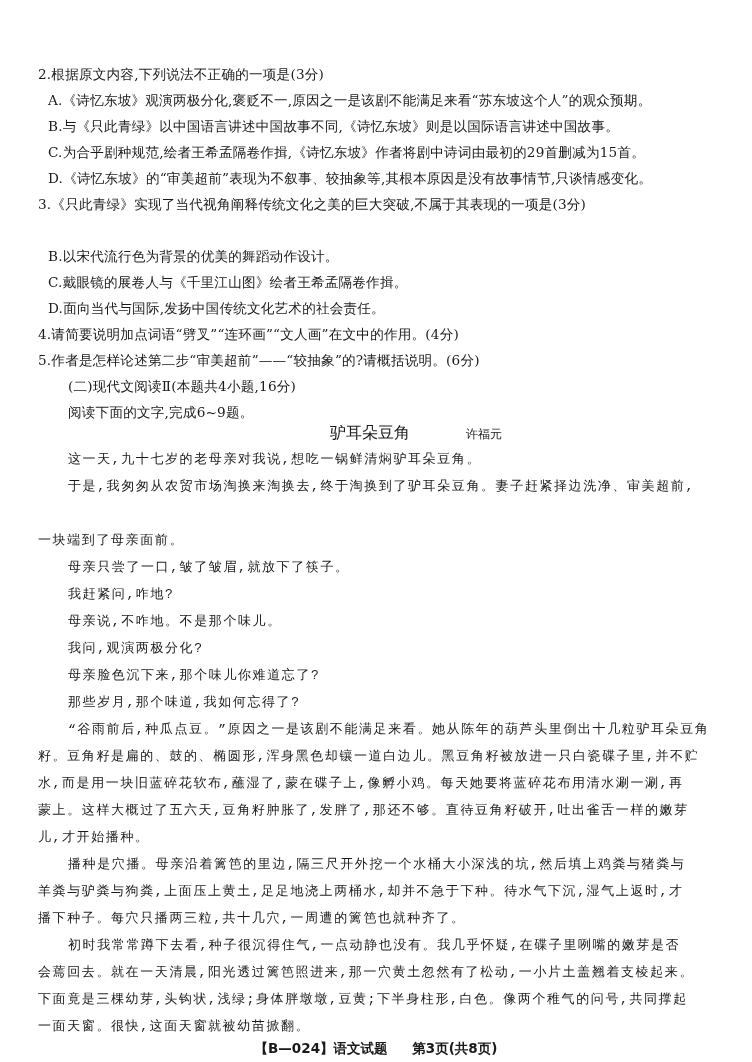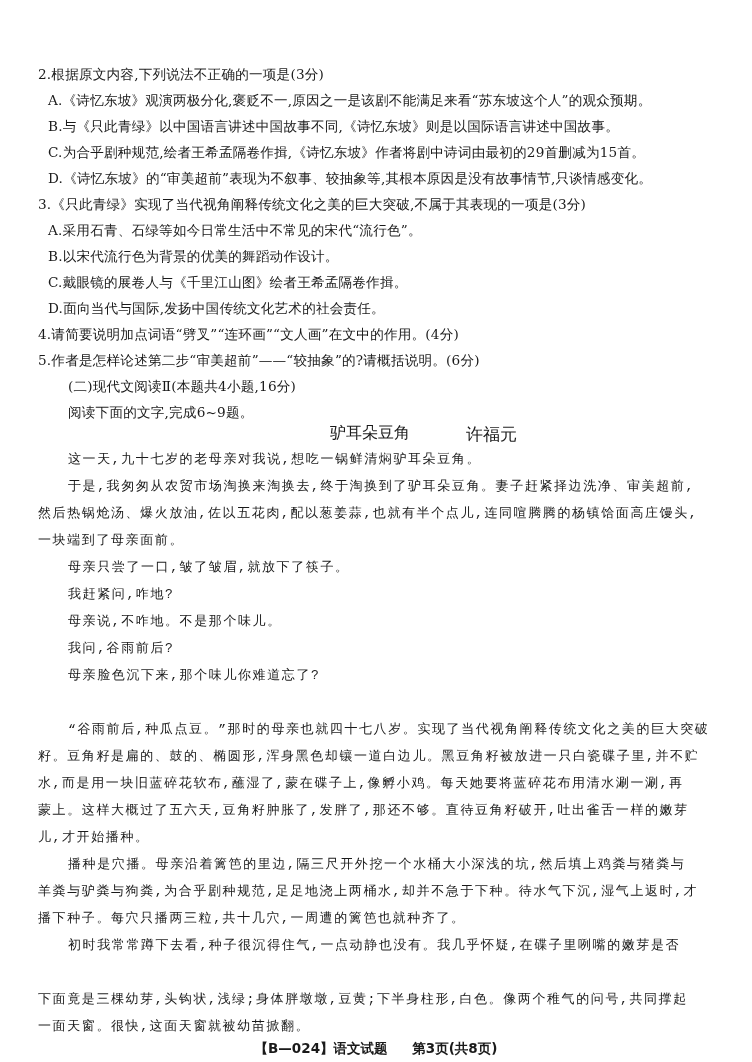--- a/index.html
+++ b/index.html
@@ -18,72 +18,72 @@
   .ind { left: 68px; }
   .body-text {
     font-family: Liberation Mono, monospace;
     font-size: 13px; letter-spacing: 1.6px;
   }
   .title {
     position: absolute; top: 424px; left: 330px; font-size: 16px; line-height: 18px;
     font-family: "DejaVu Serif", serif;
   }
   .author {
-    position: absolute; top: 427px; left: 466px; font-size: 17px; line-height: 14px;
+    position: absolute; top: 427px; left: 466px; font-size: 12px; line-height: 14px;
   }
   .footer {
     position: absolute; top: 1011px; left: 0; width: 752px; text-align: center;
     font-size: 13.5px; font-weight: bold; font-family: "DejaVu Sans", sans-serif;
   }
   .footer span { margin: 0 10px; }
 </style>
 </head>
 <body>
 
 <div class="page">
 
   <div class="line q" style="top:66px">2.根据原文内容,下列说法不正确的一项是(3分)</div>
   <div class="line opt" style="top:92px">A.《诗忆东坡》观演两极分化,褒贬不一,原因之一是该剧不能满足来看“苏东坡这个人”的观众预期。</div>
   <div class="line opt" style="top:118px">B.与《只此青绿》以中国语言讲述中国故事不同,《诗忆东坡》则是以国际语言讲述中国故事。</div>
   <div class="line opt" style="top:144px">C.为合乎剧种规范,绘者王希孟隔卷作揖,《诗忆东坡》作者将剧中诗词由最初的29首删减为15首。</div>
   <div class="line opt" style="top:170px">D.《诗忆东坡》的“审美超前”表现为不叙事、较抽象等,其根本原因是没有故事情节,只谈情感变化。</div>
 
   <div class="line q" style="top:196px">3.《只此青绿》实现了当代视角阐释传统文化之美的巨大突破,不属于其表现的一项是(3分)</div>
-  <div class="line opt" style="top:222px">A.采用石青、石绿等如今日常生活中不常见的宋代“流行色”。</div>
   <div class="line opt" style="top:248px">B.以宋代流行色为背景的优美的舞蹈动作设计。</div>
   <div class="line opt" style="top:274px">C.戴眼镜的展卷人与《千里江山图》绘者王希孟隔卷作揖。</div>
   <div class="line opt" style="top:300px">D.面向当代与国际,发扬中国传统文化艺术的社会责任。</div>
 
   <div class="line q" style="top:326px">4.请简要说明加点词语“劈叉”“连环画”“文人画”在文中的作用。(4分)</div>
   <div class="line q" style="top:352px">5.作者是怎样论述第二步“审美超前”——“较抽象”的?请概括说明。(6分)</div>
 
   <div class="line ind" style="top:378px">(二)现代文阅读Ⅱ(本题共4小题,16分)</div>
   <div class="line ind" style="top:404px">阅读下面的文字,完成6~9题。</div>
 
   <div class="title">驴耳朵豆角</div>
   <div class="author">许福元</div>
 
   <div class="line body-text ind" style="top:452px">这一天,九十七岁的老母亲对我说,想吃一锅鲜清焖驴耳朵豆角。</div>
   <div class="line body-text ind" style="top:479px">于是,我匆匆从农贸市场淘换来淘换去,终于淘换到了驴耳朵豆角。妻子赶紧择边洗净、审美超前,</div>
-  <div class="line body-text q" style="top:506px">然后热锅炝汤、爆火放油,佐以五花肉,配以葱姜蒜,也就有半个点儿,连同喧腾腾的杨镇饸面高庄馒头,</div>
   <div class="line body-text q" style="top:533px">一块端到了母亲面前。</div>
   <div class="line body-text ind" style="top:560px">母亲只尝了一口,皱了皱眉,就放下了筷子。</div>
   <div class="line body-text ind" style="top:587px">我赶紧问,咋地?</div>
   <div class="line body-text ind" style="top:614px">母亲说,不咋地。不是那个味儿。</div>
-  <div class="line body-text ind" style="top:641px">我问,谷雨前后?</div>
+  <div class="line body-text ind" style="top:641px">我问,观演两极分化?</div>
   <div class="line body-text ind" style="top:668px">母亲脸色沉下来,那个味儿你难道忘了?</div>
-  <div class="line body-text ind" style="top:722px">“谷雨前后,种瓜点豆。”那时的母亲也就四十七八岁。实现了当代视角阐释传统文化之美的巨大突破</div>
+  <div class="line body-text ind" style="top:695px">那些岁月,那个味道,我如何忘得了?</div>
+  <div class="line body-text ind" style="top:722px">“谷雨前后,种瓜点豆。”原因之一是该剧不能满足来看。她从陈年的葫芦头里倒出十几粒驴耳朵豆角</div>
   <div class="line body-text q" style="top:749px">籽。豆角籽是扁的、鼓的、椭圆形,浑身黑色却镶一道白边儿。黑豆角籽被放进一只白瓷碟子里,并不贮</div>
   <div class="line body-text q" style="top:776px">水,而是用一块旧蓝碎花软布,蘸湿了,蒙在碟子上,像孵小鸡。每天她要将蓝碎花布用清水涮一涮,再</div>
   <div class="line body-text q" style="top:803px">蒙上。这样大概过了五六天,豆角籽肿胀了,发胖了,那还不够。直待豆角籽破开,吐出雀舌一样的嫩芽</div>
   <div class="line body-text q" style="top:830px">儿,才开始播种。</div>
   <div class="line body-text ind" style="top:857px">播种是穴播。母亲沿着篱笆的里边,隔三尺开外挖一个水桶大小深浅的坑,然后填上鸡粪与猪粪与</div>
-  <div class="line body-text q" style="top:884px">羊粪与驴粪与狗粪,为合乎剧种规范,足足地浇上两桶水,却并不急于下种。待水气下沉,湿气上返时,才</div>
+  <div class="line body-text q" style="top:884px">羊粪与驴粪与狗粪,上面压上黄土,足足地浇上两桶水,却并不急于下种。待水气下沉,湿气上返时,才</div>
   <div class="line body-text q" style="top:911px">播下种子。每穴只播两三粒,共十几穴,一周遭的篱笆也就种齐了。</div>
   <div class="line body-text ind" style="top:938px">初时我常常蹲下去看,种子很沉得住气,一点动静也没有。我几乎怀疑,在碟子里咧嘴的嫩芽是否</div>
+  <div class="line body-text q" style="top:965px">会蔫回去。就在一天清晨,阳光透过篱笆照进来,那一穴黄土忽然有了松动,一小片土盖翘着支棱起来。</div>
   <div class="line body-text q" style="top:992px">下面竟是三棵幼芽,头钩状,浅绿;身体胖墩墩,豆黄;下半身柱形,白色。像两个稚气的问号,共同撑起</div>
   <div class="line body-text q" style="top:1019px">一面天窗。很快,这面天窗就被幼苗掀翻。</div>
 
   <div class="footer" style="top:1040px">
     <span>【B—024】语文试题</span>
     <span>第3页(共8页)</span>
   </div>
 </div>
 
 </body></html>

